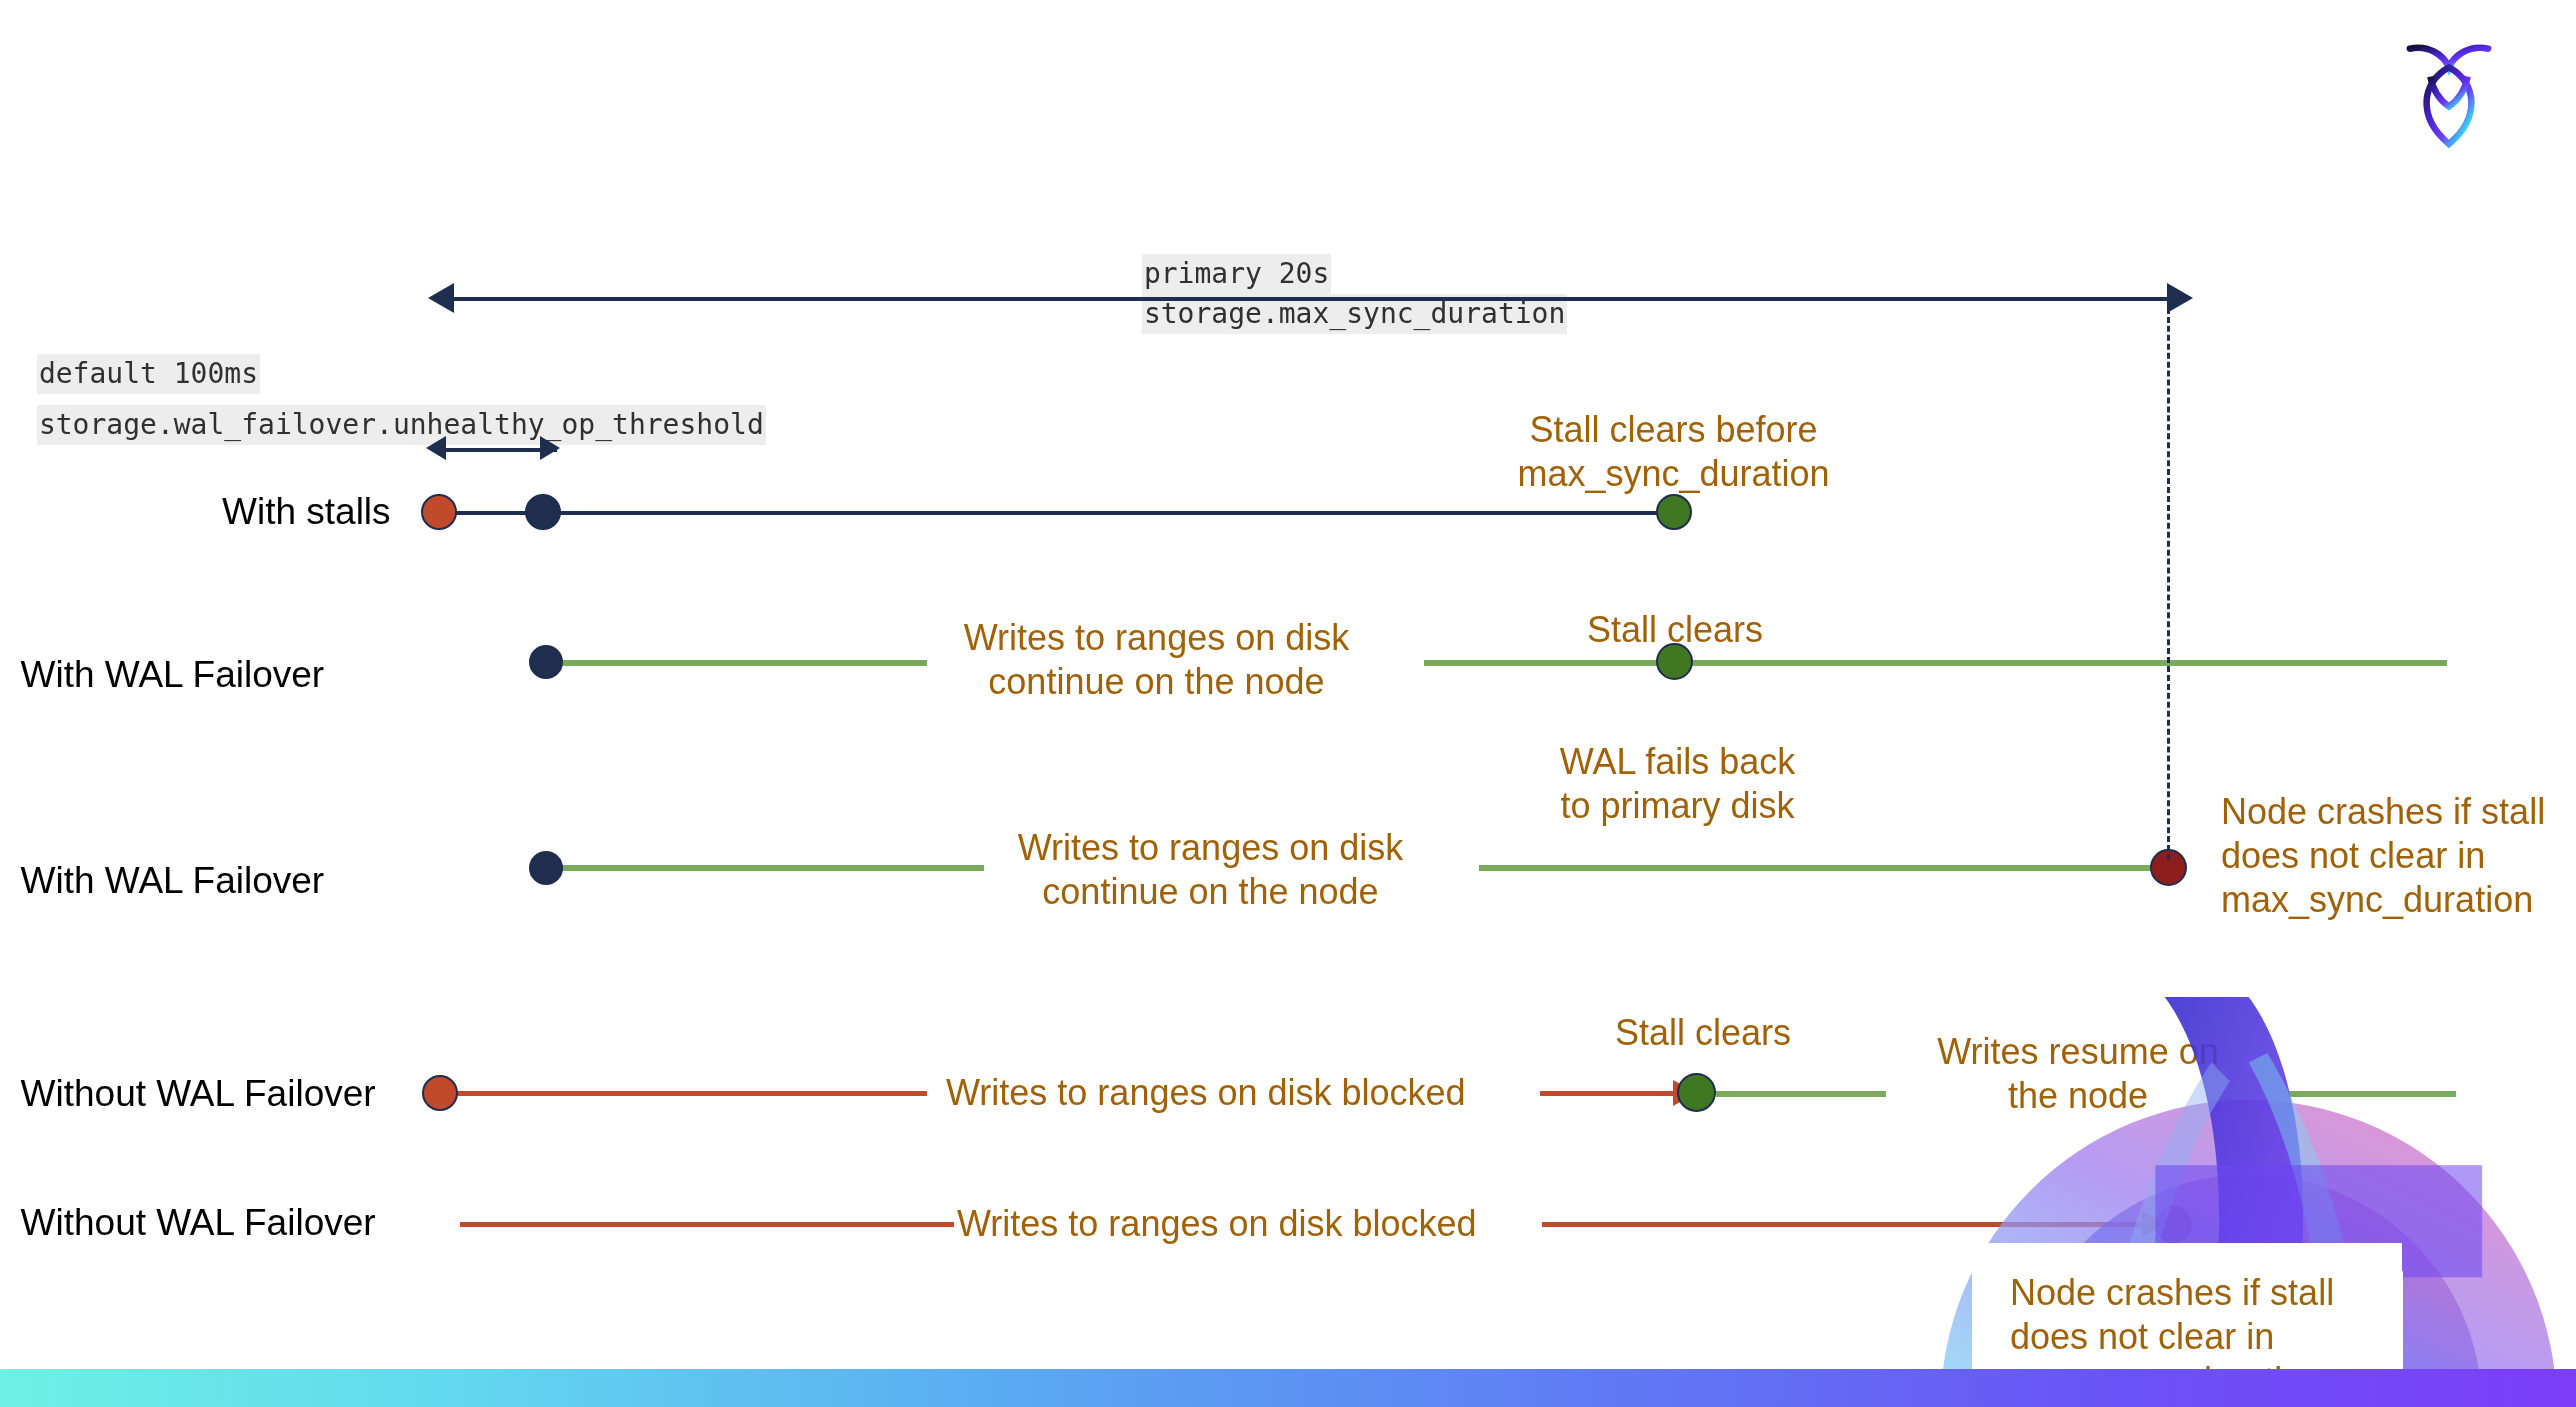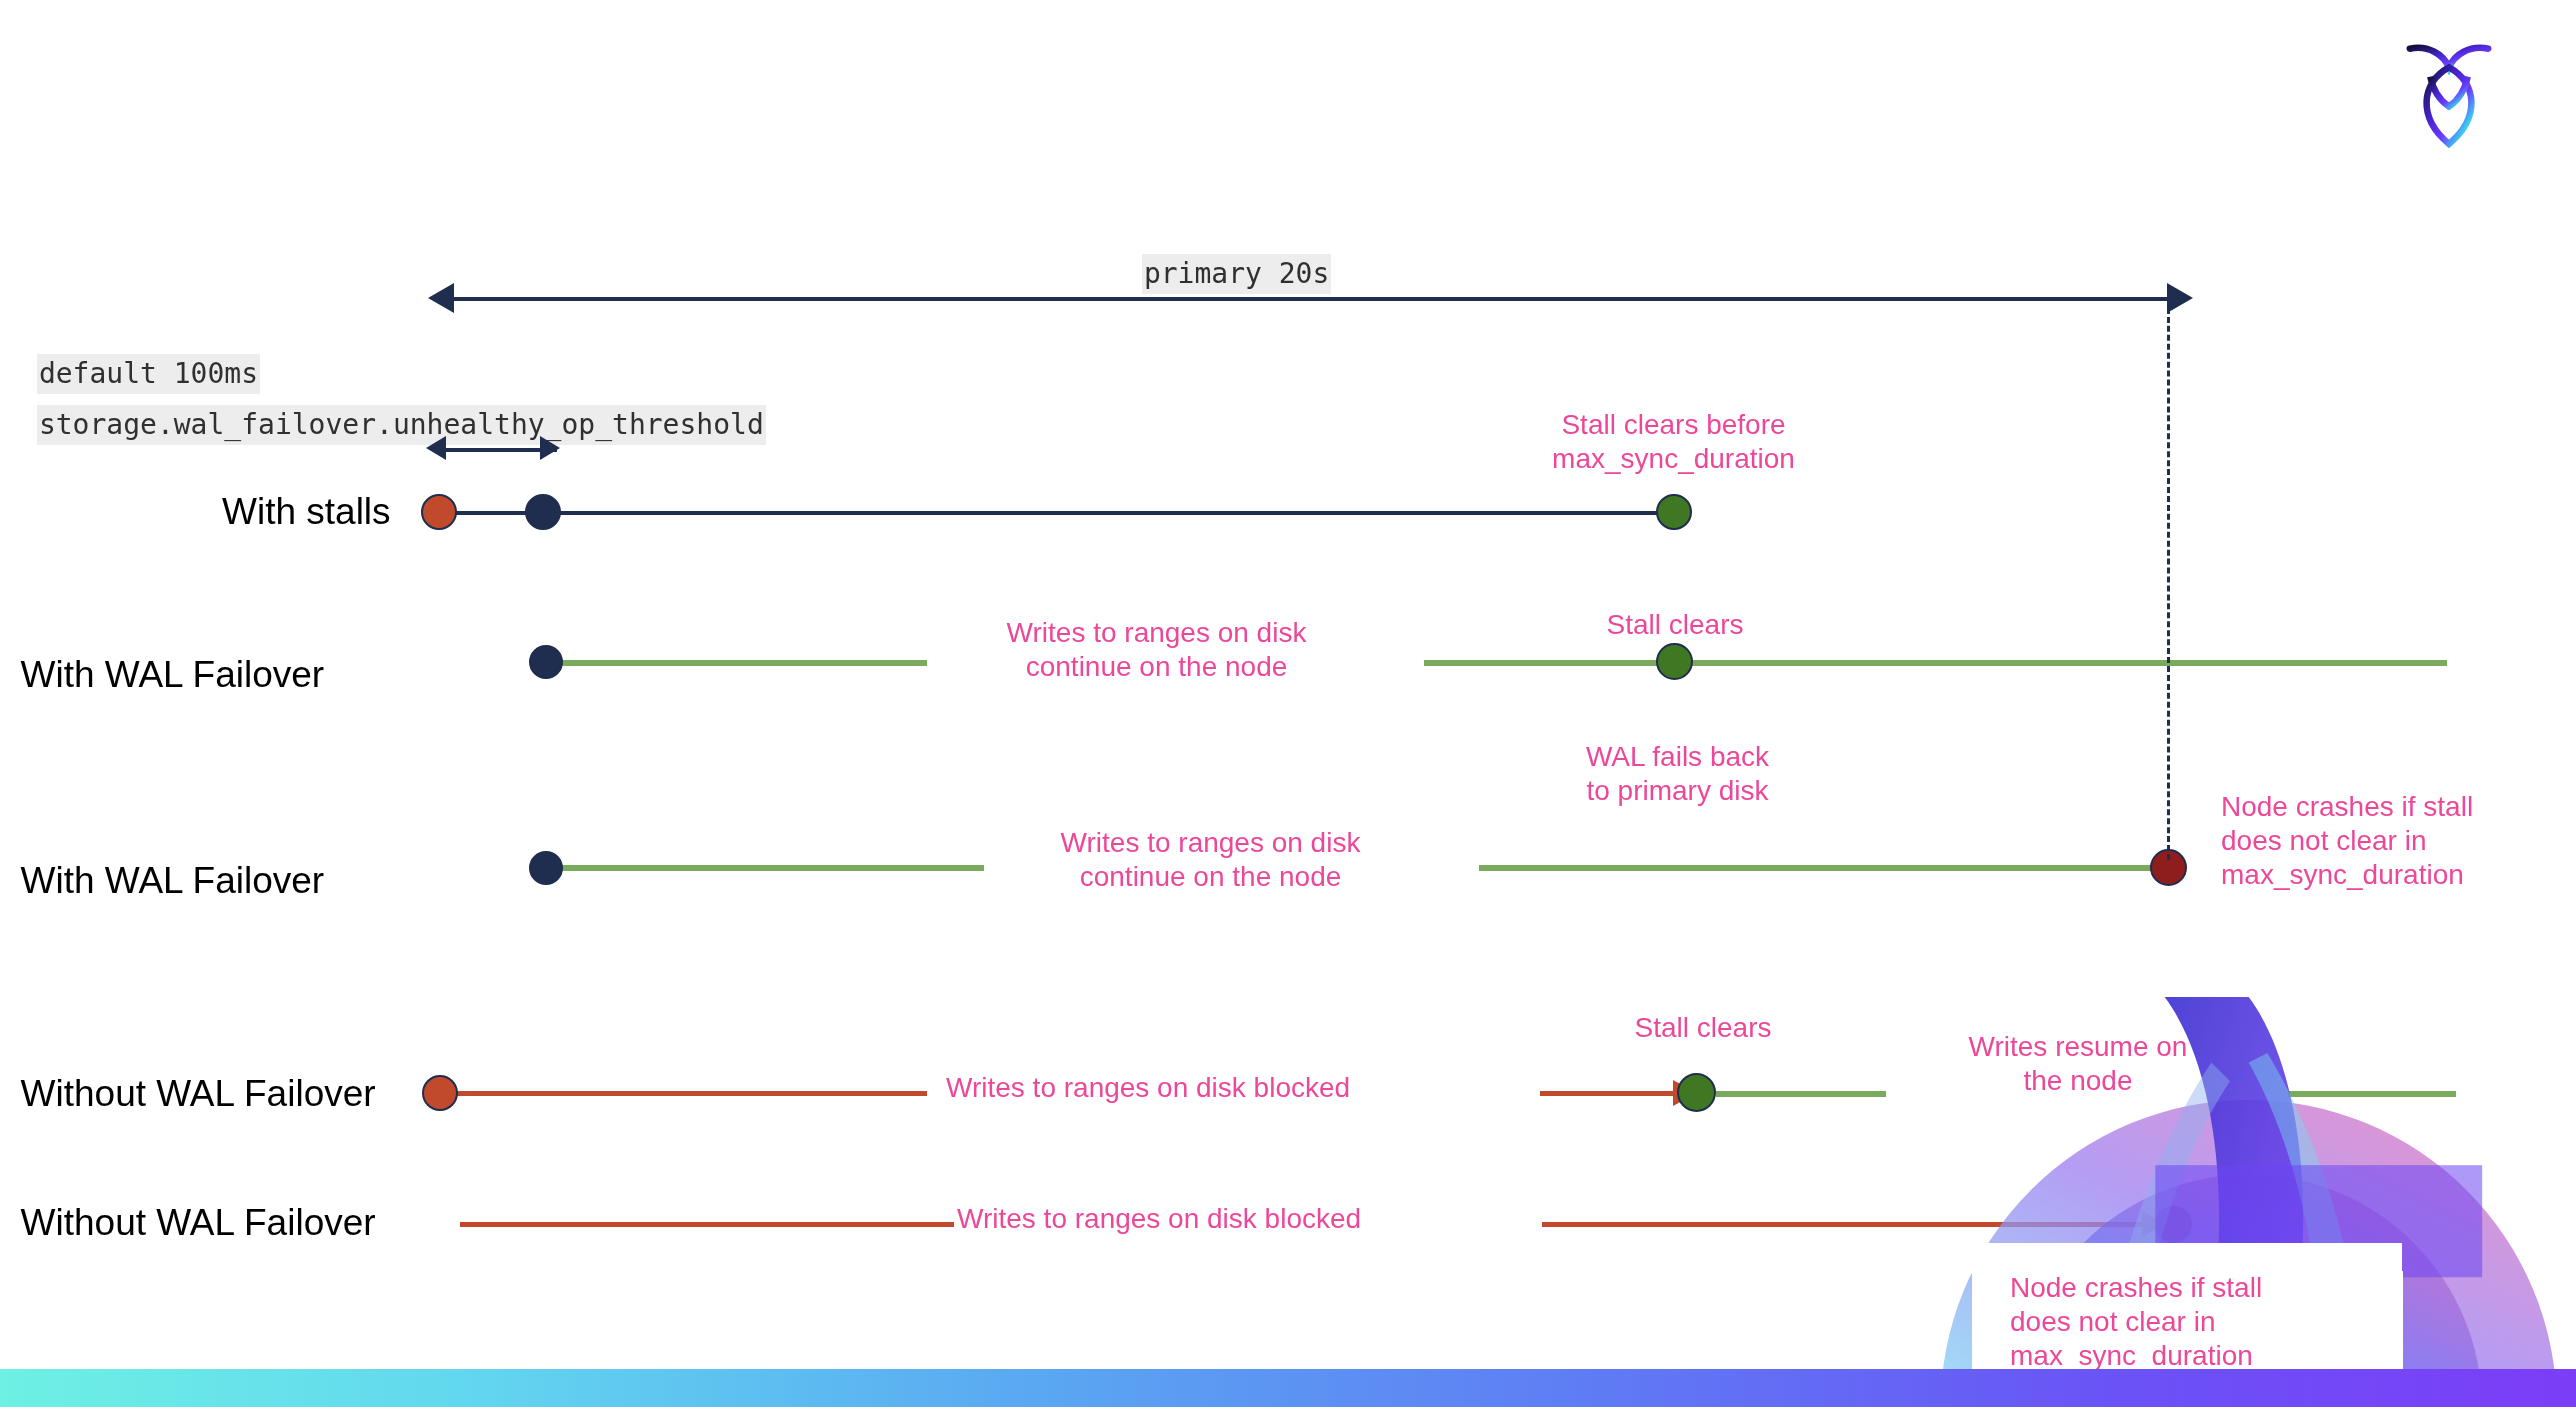--- a/index.html
+++ b/index.html
@@ -47,22 +47,22 @@
     background: #ededed;
     white-space: nowrap;
     line-height: 1.42;
     padding: 0 1.9px;
   }
 
   
   .lbl {
     position: absolute;
     font-family: "Liberation Sans", sans-serif;
-    font-size: 28px;
-    color: #ec4899;
+    font-size: 36px;
+    color: #a16207;
     line-height: 1.22;
     white-space: pre-line;
   }
   .lbl.center { text-align: center; }
   .row-label {
     position: absolute;
     font-family: "Liberation Sans", sans-serif;
     font-size: 37px;
     color: #000000;
     white-space: nowrap;
@@ -177,20 +177,21 @@
         </linearGradient>
       </defs>
       <path d="M18 22 C38 18 54 28 60 42 C66 28 82 18 102 22" fill="none" stroke="url(#lg)" stroke-width="7" stroke-linecap="round"></path>
       <path d="M60 42 C30 58 26 96 60 124 C94 96 90 58 60 42 Z" fill="none" stroke="url(#lg)" stroke-width="7"></path>
       <path d="M40 52 C44 72 54 80 60 84 C66 80 76 72 80 52" fill="none" stroke="url(#lg)" stroke-width="7"></path>
       <path d="M60 84 L60 124" fill="none" stroke="url(#lg)" stroke-width="7"></path>
     </svg>
   </div>
 
   <div class="code-chip" style="left:1142px; top:254px;">primary 20s</div>
+  <div class="code-chip" style="left:1142px; top:294px;">storage.max_sync_duration</div>
 
   <div class="ahead left-navy" style="left:428px; top:283px;"></div>
   <div class="seg navy" style="left:454px; top:297px; width:1714px; border-top-width:4.7px;"></div>
   <div class="ahead right-navy" style="left:2167px; top:283px;"></div>
 
   <div class="code-chip" style="left:37px; top:354px;">default 100ms</div>
   <div class="code-chip" style="left:37px; top:394px;margin-top:11px;">storage.wal_failover.unhealthy_op_threshold</div>
 
   <div class="ahead left-navy-sm" style="left:426px; top:436px;"></div>
   <div class="seg navy" style="left:445px; top:448px; width:112px; border-top-width:4.7px;"></div>

